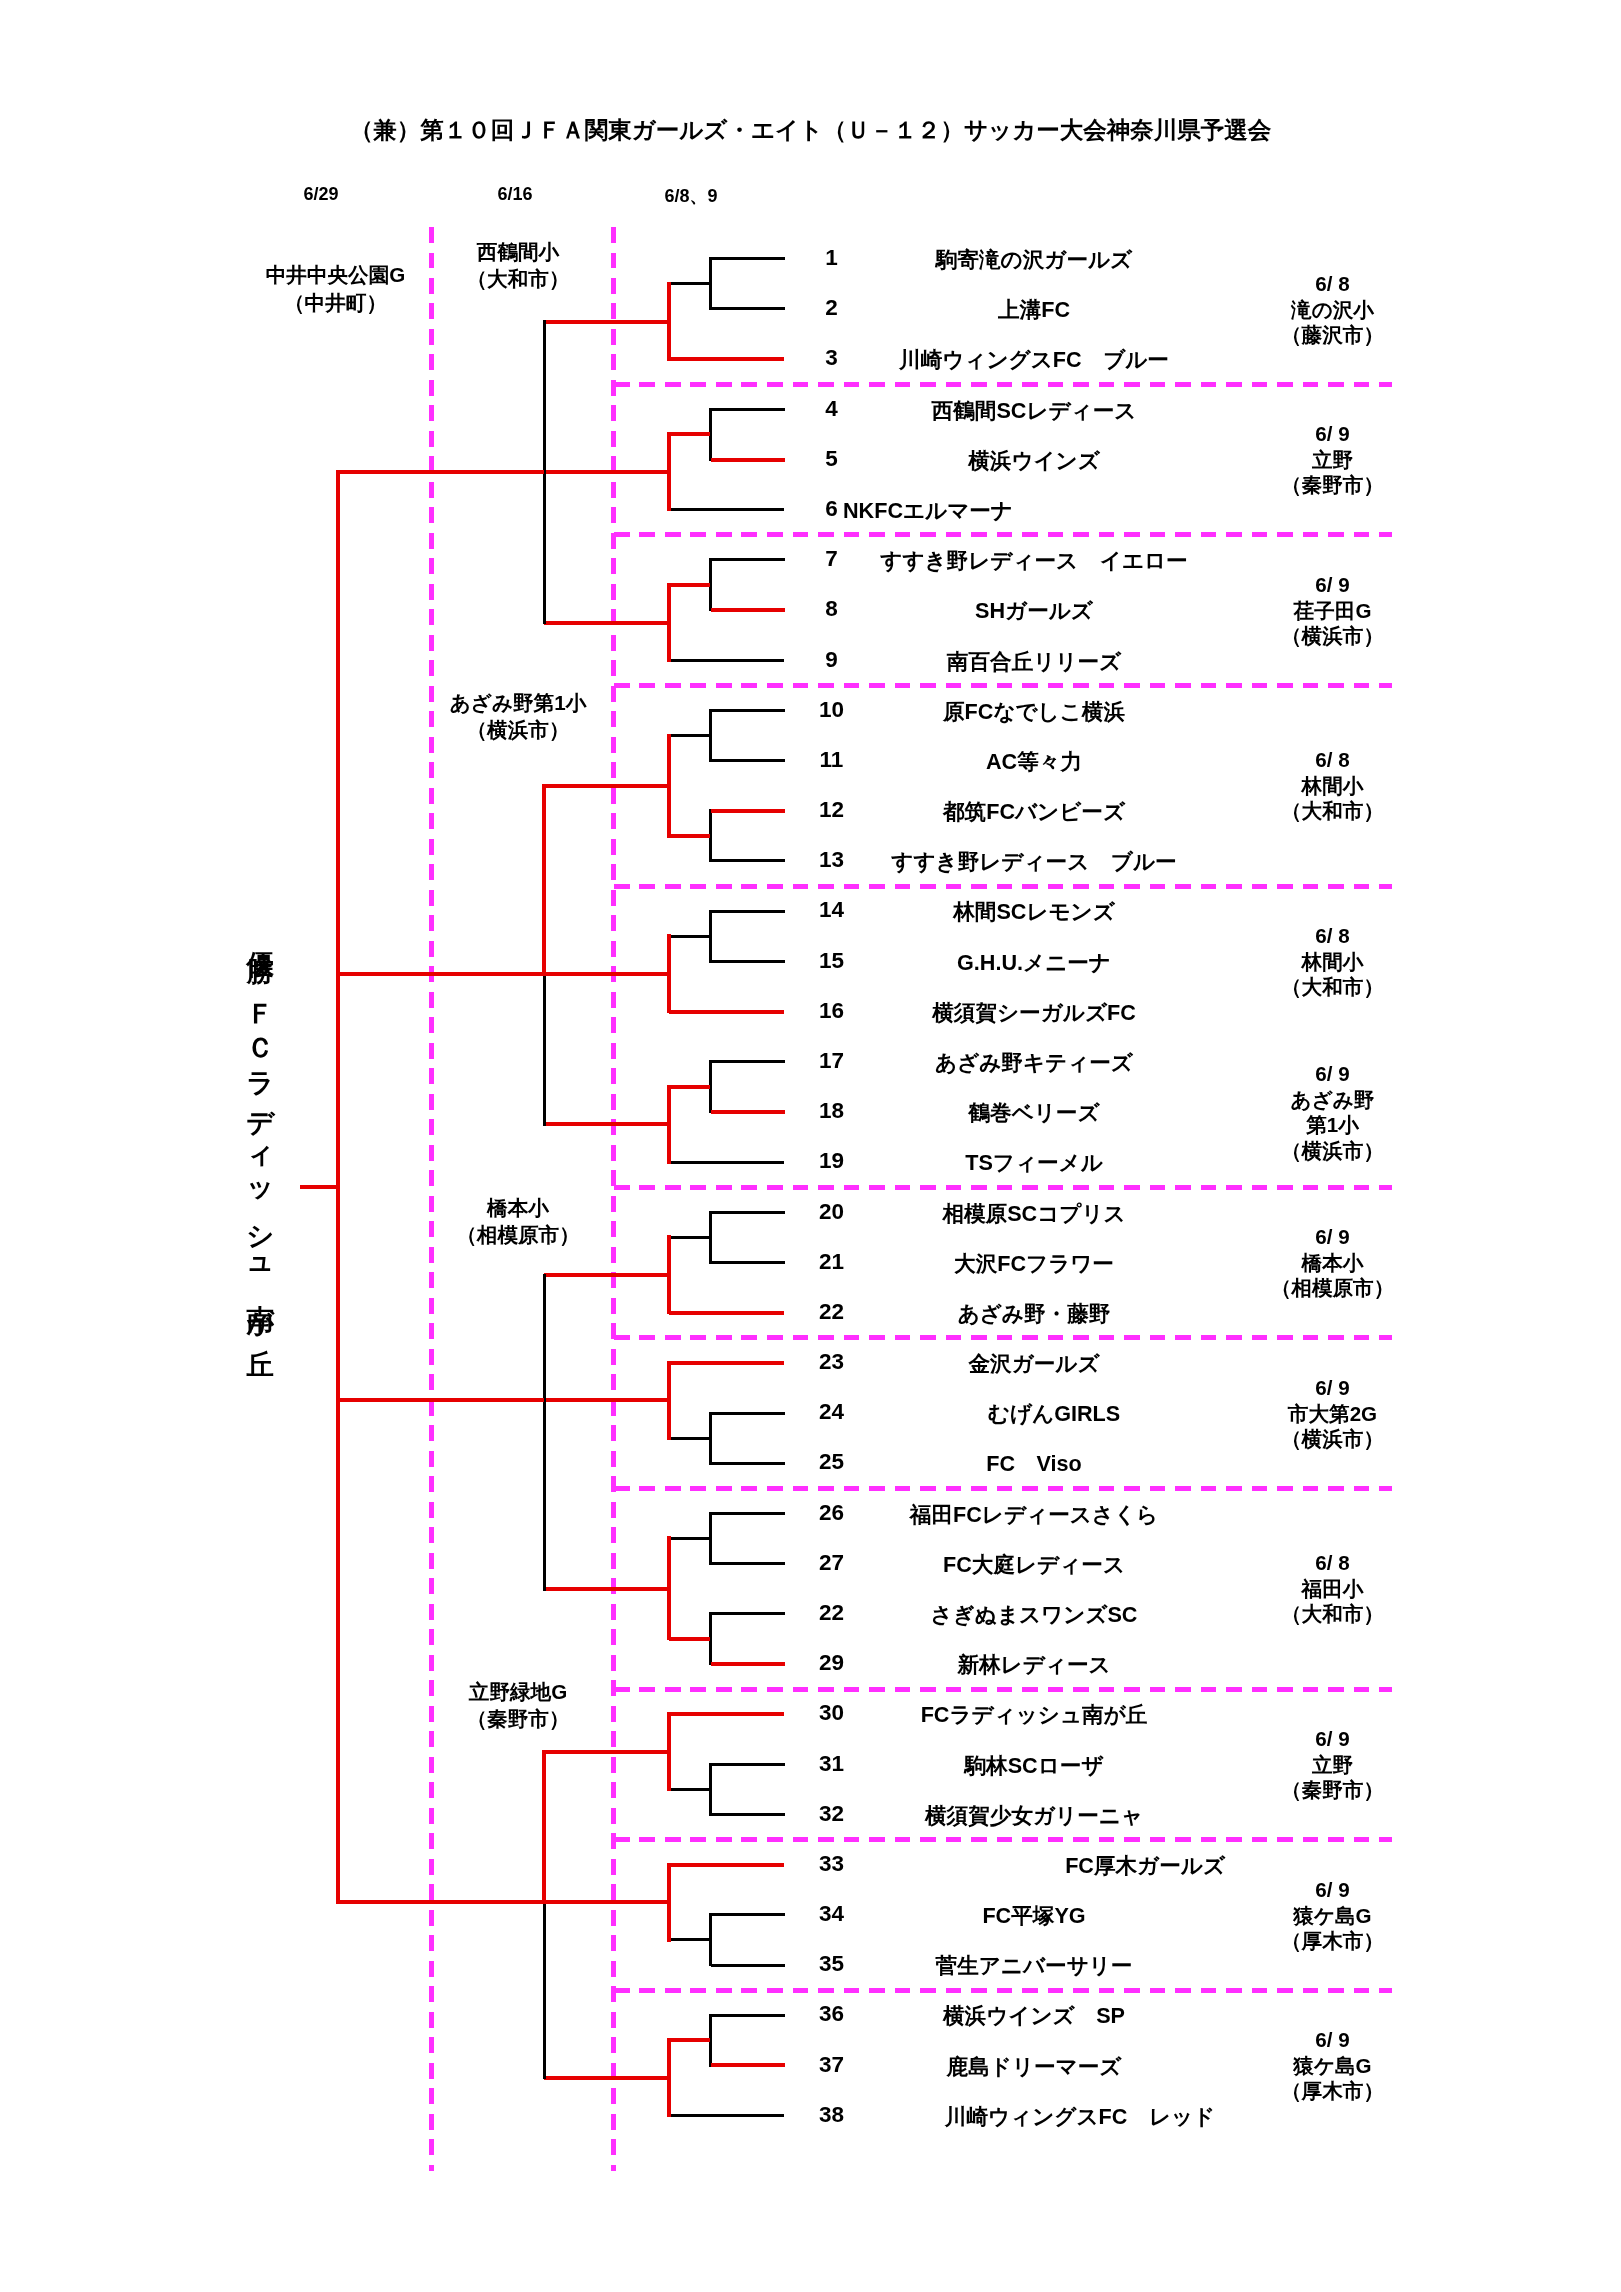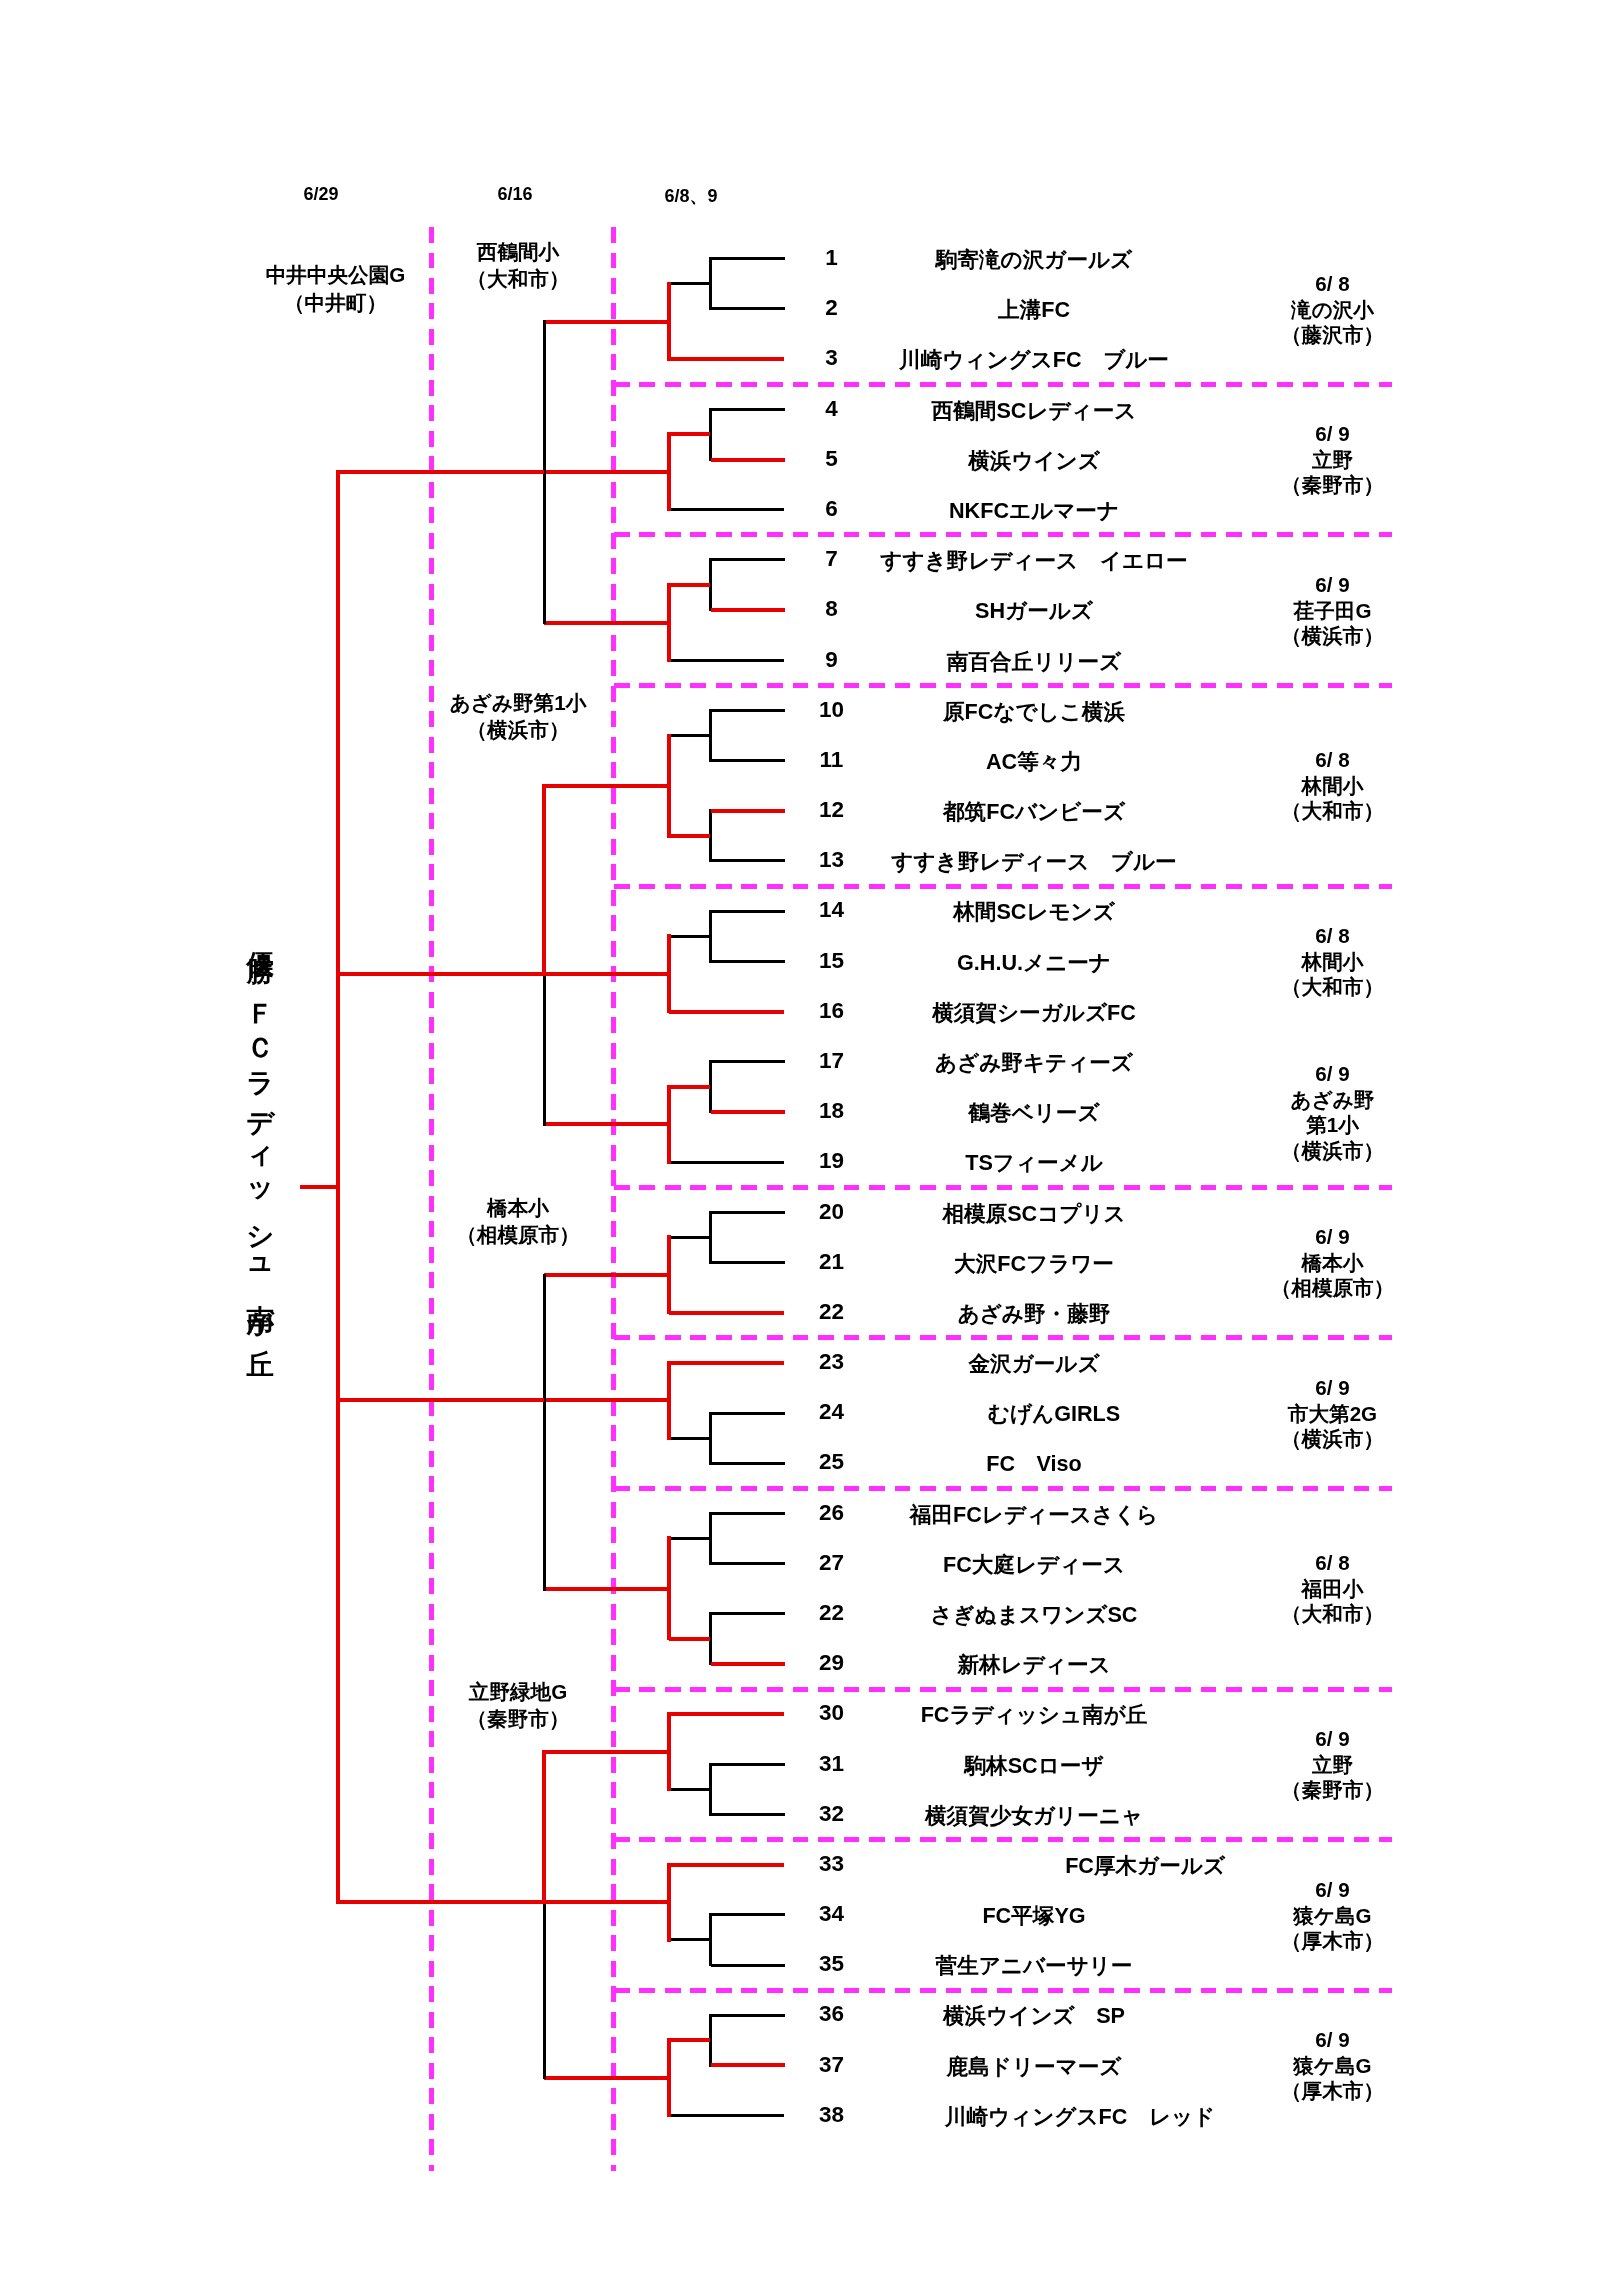--- a/index.html
+++ b/index.html
@@ -14,20 +14,21 @@
   #colhead-2{left:632px;}
   #final-venue{top:261px;left:230px;width:211px;text-align:center;font-size:20.6px;line-height:28px;white-space:nowrap;}
   #champion{top:929px;left:243px;writing-mode:vertical-rl;text-orientation:upright;
             font-size:27.4px;letter-spacing:6.9px;line-height:1.25;white-space:nowrap;}
   #champion .name{margin-inline-start:41px;}
 </style>
 </head>
 <body>
 
 <div id="page">
+  <div class="abs" id="subtitle">（兼）第１０回ＪＦＡ関東ガールズ・エイト（Ｕ－１２）サッカー大会神奈川県予選会</div>
 
   <div class="colhead" id="colhead-0">6/29</div>
   <div class="colhead" id="colhead-1">6/16</div>
   <div class="colhead" id="colhead-2">6/8、9</div>
 
   <div class="abs" id="final-venue">
     <div>中井中央公園G</div>
     <div>（中井町）</div>
   </div>
 
@@ -156,21 +157,21 @@
       <div style="position: absolute; left: 843px; top: 245px; width: 382px; text-align: center; font-size: 21.6px; white-space: nowrap;">駒寄滝の沢ガールズ</div>
       <div style="position: absolute; left: 796px; top: 295px; width: 71px; text-align: center; font-size: 22.5px;">2</div>
       <div style="position: absolute; left: 843px; top: 295px; width: 382px; text-align: center; font-size: 21.6px; white-space: nowrap;">上溝FC</div>
       <div style="position: absolute; left: 796px; top: 345px; width: 71px; text-align: center; font-size: 22.5px;">3</div>
       <div style="position: absolute; left: 843px; top: 345px; width: 382px; text-align: center; font-size: 21.6px; white-space: nowrap;">川崎ウィングスFC　ブルー</div>
       <div style="position: absolute; left: 796px; top: 396px; width: 71px; text-align: center; font-size: 22.5px;">4</div>
       <div style="position: absolute; left: 843px; top: 396px; width: 382px; text-align: center; font-size: 21.6px; white-space: nowrap;">西鶴間SCレディース</div>
       <div style="position: absolute; left: 796px; top: 446px; width: 71px; text-align: center; font-size: 22.5px;">5</div>
       <div style="position: absolute; left: 843px; top: 446px; width: 382px; text-align: center; font-size: 21.6px; white-space: nowrap;">横浜ウインズ</div>
       <div style="position: absolute; left: 796px; top: 496px; width: 71px; text-align: center; font-size: 22.5px;">6</div>
-      <div style="position: absolute; left: 843px; top: 496px; width: 382px; text-align: center; font-size: 21.6px; white-space: nowrap;">NKFCエルマーナ</div>
+      <div style="position: absolute; left: 843px; top: 496px; width: 382px; font-size: 21.6px; white-space: nowrap;">NKFCエルマーナ</div>
       <div style="position: absolute; left: 796px; top: 546px; width: 71px; text-align: center; font-size: 22.5px;">7</div>
       <div style="position: absolute; left: 843px; top: 546px; width: 382px; text-align: center; font-size: 21.6px; white-space: nowrap;">すすき野レディース　イエロー</div>
       <div style="position: absolute; left: 796px; top: 596px; width: 71px; text-align: center; font-size: 22.5px;">8</div>
       <div style="position: absolute; left: 843px; top: 596px; width: 382px; text-align: center; font-size: 21.6px; white-space: nowrap;">SHガールズ</div>
       <div style="position: absolute; left: 796px; top: 647px; width: 71px; text-align: center; font-size: 22.5px;">9</div>
       <div style="position: absolute; left: 843px; top: 647px; width: 382px; text-align: center; font-size: 21.6px; white-space: nowrap;">南百合丘リリーズ</div>
       <div style="position: absolute; left: 796px; top: 697px; width: 71px; text-align: center; font-size: 22.5px;">10</div>
       <div style="position: absolute; left: 843px; top: 697px; width: 382px; text-align: center; font-size: 21.6px; white-space: nowrap;">原FCなでしこ横浜</div>
       <div style="position: absolute; left: 796px; top: 747px; width: 71px; text-align: center; font-size: 22.5px;">11</div>
       <div style="position: absolute; left: 843px; top: 747px; width: 382px; text-align: center; font-size: 21.6px; white-space: nowrap;">AC等々力</div>

